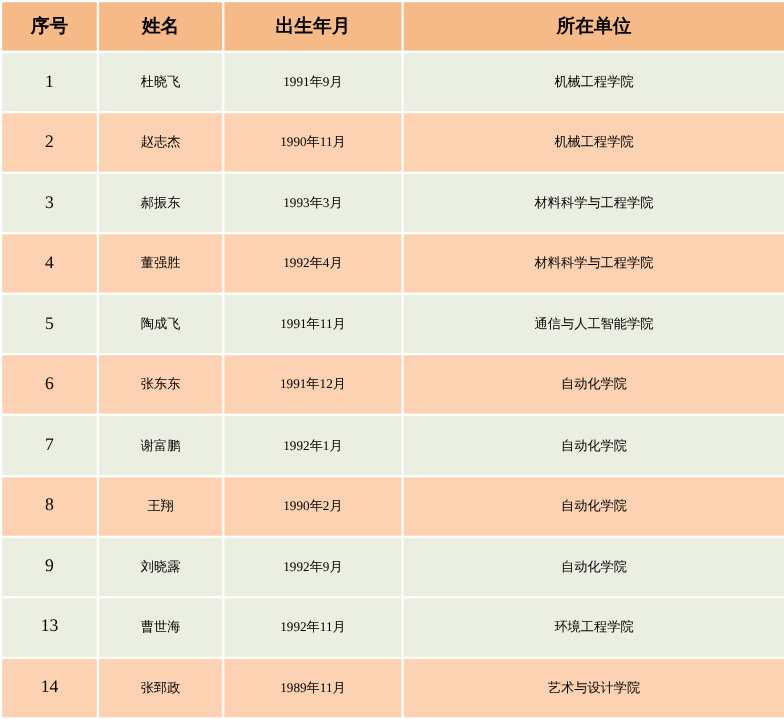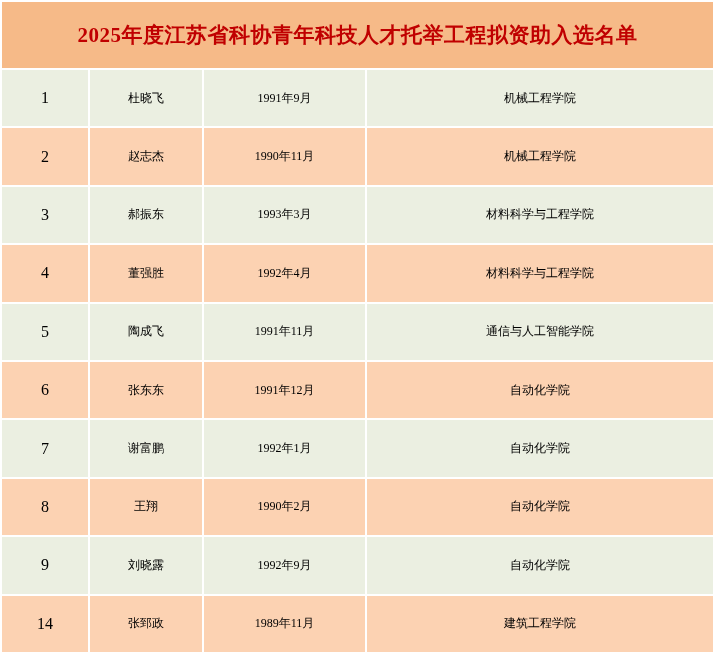--- a/index.html
+++ b/index.html
@@ -63,22 +63,25 @@
 <body>
 
 <table class="roster">
   <colgroup>
     <col class="c-index">
     <col class="c-name">
     <col class="c-birth">
     <col class="c-unit">
   </colgroup>
   <thead>
-    <tr class="title-row">
-      <th colspan="4">2025年度江苏省科协青年科技人才托举工程拟资助入选名单</th>
+    <tr class="header-row">
+      <th>序号</th>
+      <th>姓名</th>
+      <th>出生年月</th>
+      <th>所在单位</th>
     </tr>
   </thead>
   <tbody>
       <tr class="row-light">
         <td>1</td>
         <td>杜晓飞</td>
         <td>1991年9月</td>
         <td>机械工程学院</td>
       </tr>
       <tr class="row-peach">
@@ -122,20 +125,26 @@
         <td>王翔</td>
         <td>1990年2月</td>
         <td>自动化学院</td>
       </tr>
       <tr class="row-light">
         <td>9</td>
         <td>刘晓露</td>
         <td>1992年9月</td>
         <td>自动化学院</td>
       </tr>
+      <tr class="row-light">
+        <td>13</td>
+        <td>曹世海</td>
+        <td>1992年11月</td>
+        <td>环境工程学院</td>
+      </tr>
       <tr class="row-peach">
         <td>14</td>
         <td>张郅政</td>
         <td>1989年11月</td>
-        <td>建筑工程学院</td>
+        <td>艺术与设计学院</td>
       </tr>
     </tbody>
 </table>
 
 </body></html>

